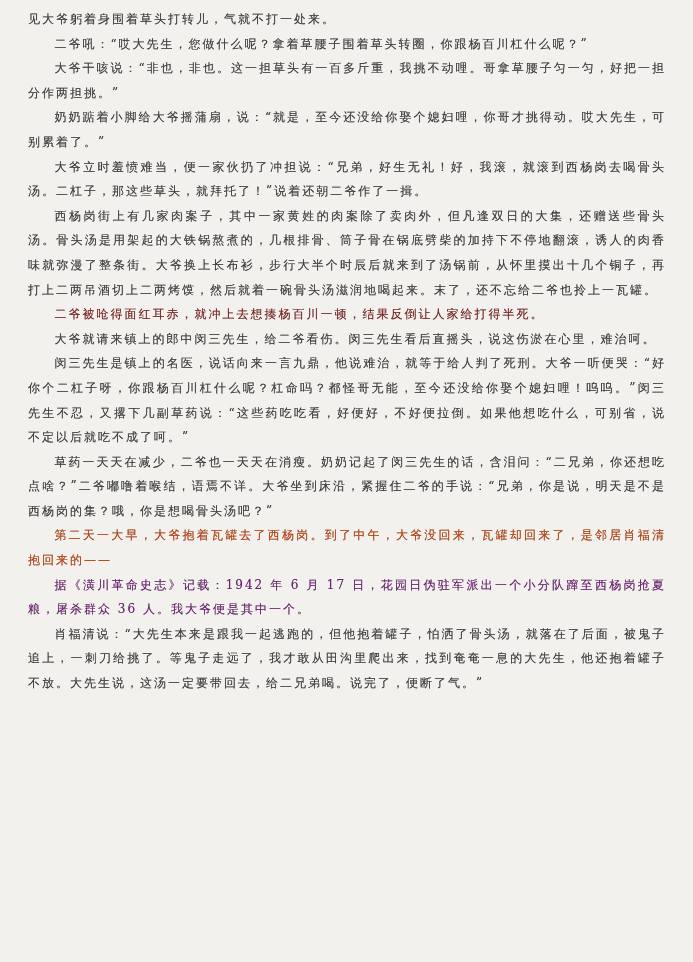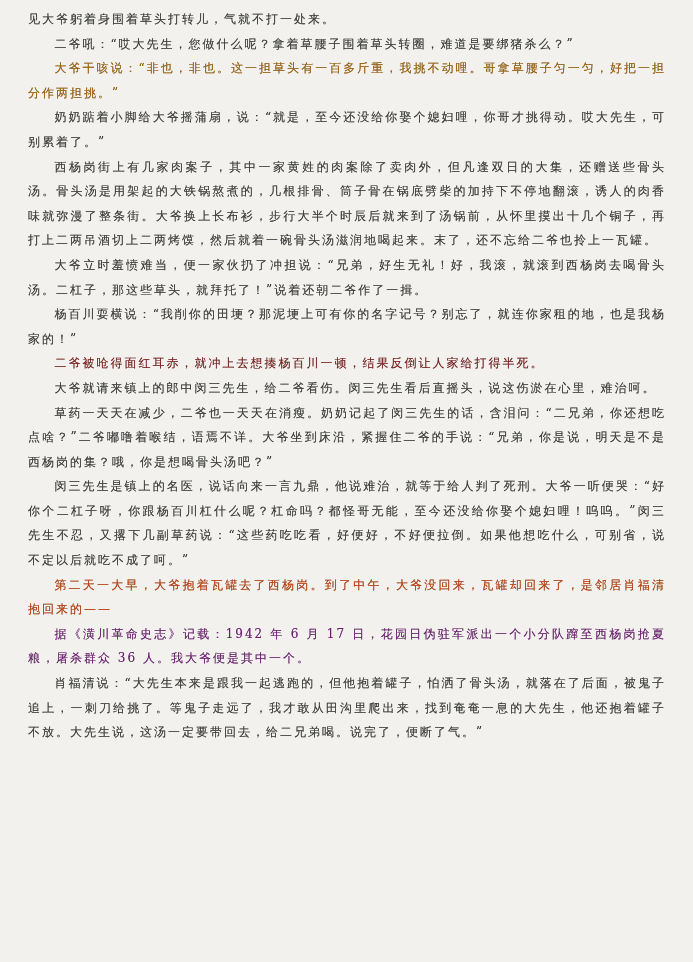--- a/index.html
+++ b/index.html
@@ -35,27 +35,26 @@
   .para.indent {
     text-indent: 2.2em;
   }
 </style>
 </head>
 <body>
 
 <div class="scan-page" style="background: rgb(242, 241, 238);">
   <div class="text-body">
       <p class="para" style="color: rgb(62, 62, 62);">见大爷躬着身围着草头打转儿，气就不打一处来。</p>
-      <p class="para indent" style="color: rgb(62, 62, 62);">二爷吼：“哎大先生，您做什么呢？拿着草腰子围着草头转圈，难道是要绑猪杀么？”</p>
-      <p class="para indent" style="color: #a16207;">大爷干咳说：“非也，非也。这一担草头有一百多斤重，我挑不动哩。哥拿草腰子匀一匀，好把一担分作两担挑。”</p>
+      <p class="para indent" style="color: rgb(62, 62, 62);">二爷吼：“哎大先生，您做什么呢？拿着草腰子围着草头转圈，你跟杨百川杠什么呢？”</p>
+      <p class="para indent" style="color: #404040;">大爷干咳说：“非也，非也。这一担草头有一百多斤重，我挑不动哩。哥拿草腰子匀一匀，好把一担分作两担挑。”</p>
       <p class="para indent" style="color: rgb(62, 62, 62);">奶奶踮着小脚给大爷摇蒲扇，说：“就是，至今还没给你娶个媳妇哩，你哥才挑得动。哎大先生，可别累着了。”</p>
+      <p class="para indent" style="color: rgb(62, 62, 62);">大爷立时羞愤难当，便一家伙扔了冲担说：“兄弟，好生无礼！好，我滚，就滚到西杨岗去喝骨头汤。二杠子，那这些草头，就拜托了！”说着还朝二爷作了一揖。</p>
       <p class="para indent" style="color: rgb(62, 62, 62);">西杨岗街上有几家肉案子，其中一家黄姓的肉案除了卖肉外，但凡逢双日的大集，还赠送些骨头汤。骨头汤是用架起的大铁锅熬煮的，几根排骨、筒子骨在锅底劈柴的加持下不停地翻滚，诱人的肉香味就弥漫了整条街。大爷换上长布衫，步行大半个时辰后就来到了汤锅前，从怀里摸出十几个铜子，再打上二两吊酒切上二两烤馍，然后就着一碗骨头汤滋润地喝起来。末了，还不忘给二爷也拎上一瓦罐。</p>
-      <p class="para indent" style="color: rgb(62, 62, 62);">大爷立时羞愤难当，便一家伙扔了冲担说：“兄弟，好生无礼！好，我滚，就滚到西杨岗去喝骨头汤。二杠子，那这些草头，就拜托了！”说着还朝二爷作了一揖。</p>
-      <p class="para indent" style="color: rgb(62, 62, 62);">杨百川耍横说：“我削你的田埂？那泥埂上可有你的名字记号？别忘了，就连你家租的地，也是我杨家的！”</p>
       <p class="para indent" style="color: #7f1d1d;">二爷被呛得面红耳赤，就冲上去想揍杨百川一顿，结果反倒让人家给打得半死。</p>
       <p class="para indent" style="color: rgb(62, 62, 62);">大爷就请来镇上的郎中闵三先生，给二爷看伤。闵三先生看后直摇头，说这伤淤在心里，难治呵。</p>
+      <p class="para indent" style="color: rgb(62, 62, 62);">闵三先生是镇上的名医，说话向来一言九鼎，他说难治，就等于给人判了死刑。大爷一听便哭：“好你个二杠子呀，你跟杨百川杠什么呢？杠命吗？都怪哥无能，至今还没给你娶个媳妇哩！呜呜。”闵三先生不忍，又撂下几副草药说：“这些药吃吃看，好便好，不好便拉倒。如果他想吃什么，可别省，说不定以后就吃不成了呵。”</p>
       <p class="para indent" style="color: rgb(62, 62, 62);">草药一天天在减少，二爷也一天天在消瘦。奶奶记起了闵三先生的话，含泪问：“二兄弟，你还想吃点啥？”二爷嘟噜着喉结，语焉不详。大爷坐到床沿，紧握住二爷的手说：“兄弟，你是说，明天是不是西杨岗的集？哦，你是想喝骨头汤吧？”</p>
-      <p class="para indent" style="color: rgb(62, 62, 62);">闵三先生是镇上的名医，说话向来一言九鼎，他说难治，就等于给人判了死刑。大爷一听便哭：“好你个二杠子呀，你跟杨百川杠什么呢？杠命吗？都怪哥无能，至今还没给你娶个媳妇哩！呜呜。”闵三先生不忍，又撂下几副草药说：“这些药吃吃看，好便好，不好便拉倒。如果他想吃什么，可别省，说不定以后就吃不成了呵。”</p>
       <p class="para indent" style="color: #c2410c;">第二天一大早，大爷抱着瓦罐去了西杨岗。到了中午，大爷没回来，瓦罐却回来了，是邻居肖福清抱回来的——</p>
       <p class="para indent" style="color: #701a75;">据《潢川革命史志》记载：1942 年 6 月 17 日，花园日伪驻军派出一个小分队蹿至西杨岗抢夏粮，屠杀群众 36 人。我大爷便是其中一个。</p>
       <p class="para indent" style="color: rgb(62, 62, 62);">肖福清说：“大先生本来是跟我一起逃跑的，但他抱着罐子，怕洒了骨头汤，就落在了后面，被鬼子追上，一刺刀给挑了。等鬼子走远了，我才敢从田沟里爬出来，找到奄奄一息的大先生，他还抱着罐子不放。大先生说，这汤一定要带回去，给二兄弟喝。说完了，便断了气。”</p>
     </div>
 </div>
 
 </body></html>

